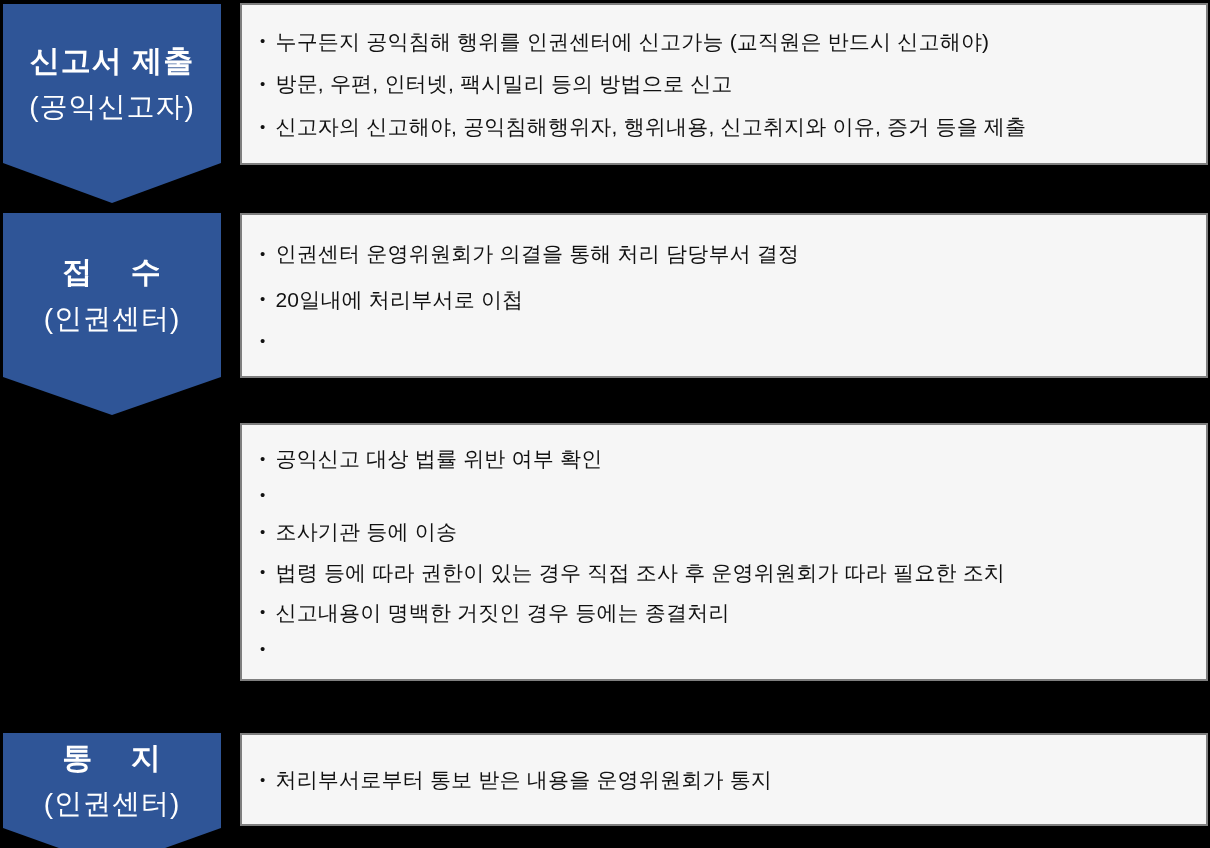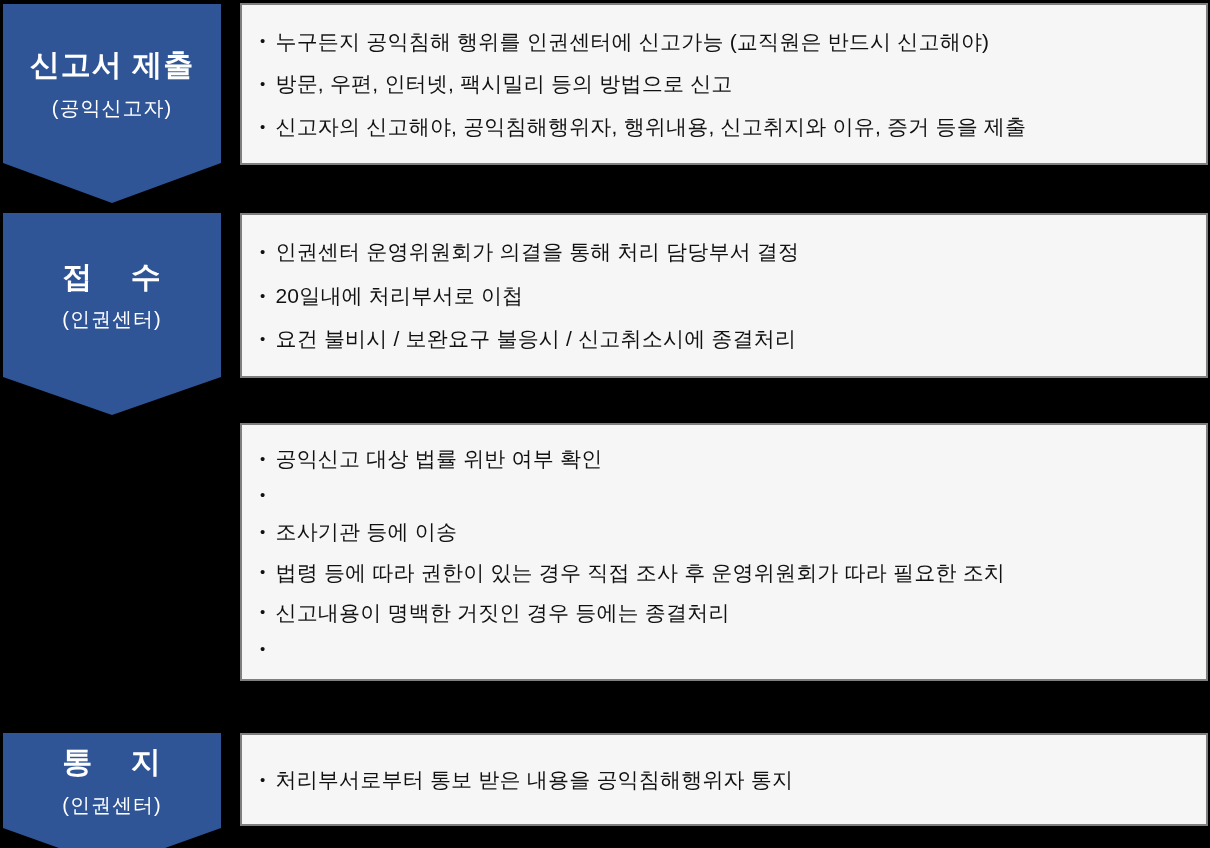--- a/index.html
+++ b/index.html
@@ -32,21 +32,21 @@
     text-align: center;
   }
   .arrow-title {
     font-size: 30px;
     font-weight: bold;
     letter-spacing: 1px;
     white-space: pre;
     line-height: 1.15;
   }
   .arrow-subtitle {
-    font-size: 20px;
+    font-size: 28px;
     font-weight: normal;
     letter-spacing: 1px;
     white-space: pre;
     margin-top: 14px;
     line-height: 1.1;
   }
   
   .box {
     position: absolute;
     left: 240px;
@@ -107,21 +107,20 @@
     <div class="bullet">
       <span class="dot">•</span>
       <span class="bt">인권센터 운영위원회가 의결을 통해 처리 담당부서 결정</span>
     </div>
     <div class="bullet">
       <span class="dot">•</span>
       <span class="bt">20일내에 처리부서로 이첩</span>
     </div>
     <div class="bullet">
       <span class="dot">•</span>
-      <span class="bt">요건 불비시 / 보완요구 불응시 / 신고취소시에 종결처리</span>
     </div>
   </div>
 
   <div class="box" style="top:423px;height:258px;">
     <div class="bullet">
       <span class="dot">•</span>
       <span class="bt">공익신고 대상 법률 위반 여부 확인</span>
     </div>
     <div class="bullet">
       <span class="dot">•</span>
@@ -143,17 +142,17 @@
     </div>
   </div>
 
   <div class="arrow" style="top:733px;height:134px;--tip:39px;">
     <div class="arrow-title">통    지</div>
     <div class="arrow-subtitle">(인권센터)</div>
   </div>
   <div class="box" style="top:733px;height:93px;">
     <div class="bullet">
       <span class="dot">•</span>
-      <span class="bt">처리부서로부터 통보 받은 내용을 공익침해행위자 통지</span>
+      <span class="bt">처리부서로부터 통보 받은 내용을 운영위원회가 통지</span>
     </div>
   </div>
 
 </div>
 
 </body></html>

